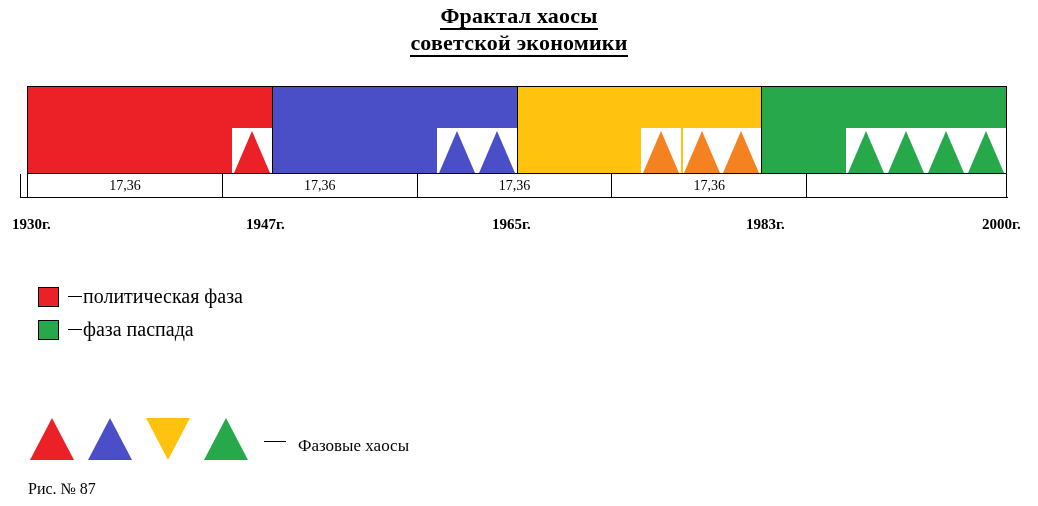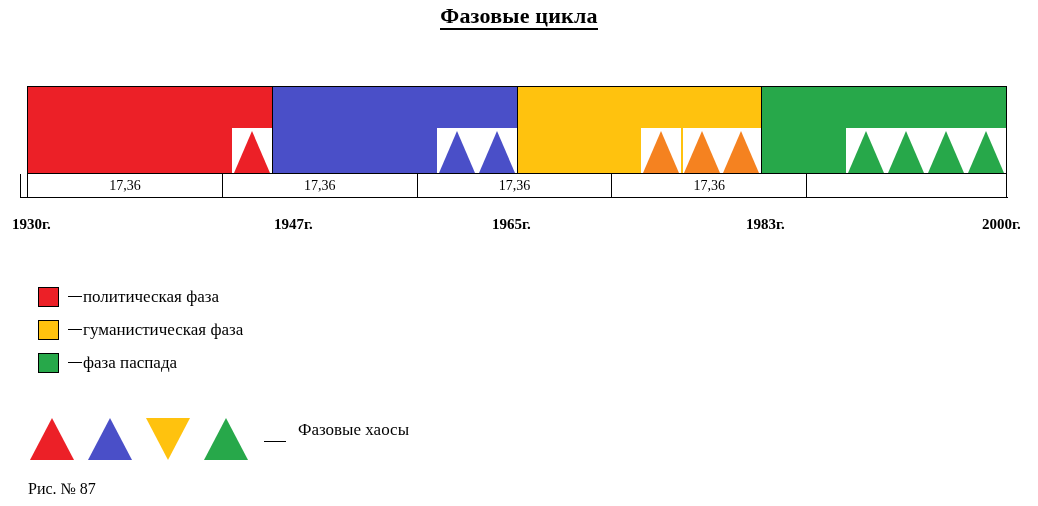--- a/index.html
+++ b/index.html
@@ -173,21 +173,21 @@
   }
   .legend-dash {
     display: inline-block;
     width: 14px;
     height: 0;
     border-top: 1.5px solid #000;
     margin-left: 9px;
     margin-right: 1px;
   }
   .legend-text {
-    font-size: 17px;
+    font-size: 20px;
     white-space: nowrap;
   }
 
   
   #chaos-legend {
     position: absolute;
     left: 30px;
     top: 414px;
     display: flex;
     align-items: flex-end;
@@ -212,36 +212,37 @@
   #chaos-dash {
     display: inline-block;
     width: 22px;
     height: 0;
     border-top: 1.5px solid #000;
     margin: 0 12px 18px 2px;
   }
   #chaos-label {
     font-size: 17px;
     white-space: nowrap;
-    margin-bottom: 20px;
+    margin-bottom: 4px;
   }
 
   
   #caption {
     position: absolute;
     left: 28px;
     top: 480px;
     font-size: 16px;
   }
 </style>
 </head>
 <body>
 
 <div id="title-block">
-  <div class="title-line"><span>Фазовые цикла</span></div>
+  <div class="title-line"><span>Фрактал хаосы</span></div>
+  <div class="title-line"><span>советской экономики</span></div>
 </div>
 
 <div id="chart">
   <div id="bar-strip">
       <div class="segment" style="background: rgb(236, 32, 39);">
         <div class="chaos-band">
           <div class="chaos-cell">
             <div class="tri" style="color: rgb(236, 32, 39);"></div>
           </div>
         </div>
@@ -292,36 +293,31 @@
       <div class="value-cell">17,36</div>
       <div class="value-cell">17,36</div>
     </div>
   <div id="axis-line"></div>
   <div class="axis-end" style="left:0px;"></div>
   <div class="axis-end" style="left:986px;"></div>
 </div>
 
 <div id="years">
     <div class="year-label" style="left: 12px;">1930г.</div>
-    <div class="year-label" style="left: 246px; margin-left: 28px;">1947г.</div>
+    <div class="year-label" style="left: 246px;">1947г.</div>
     <div class="year-label" style="left: 492px;">1965г.</div>
     <div class="year-label" style="left: 746px;">1983г.</div>
     <div class="year-label" style="left: 982px;">2000г.</div>
   </div>
 
 <div id="legend">
     <div class="legend-row">
       <span class="legend-swatch" style="background: rgb(236, 32, 39);"></span>
       <span class="legend-dash"></span>
       <span class="legend-text">политическая фаза</span>
-    </div>
-    <div class="legend-row">
-      <span class="legend-swatch" style="background: rgb(255, 194, 14);"></span>
-      <span class="legend-dash"></span>
-      <span class="legend-text">гуманистическая фаза</span>
     </div>
     <div class="legend-row">
       <span class="legend-swatch" style="background: rgb(39, 168, 74);"></span>
       <span class="legend-dash"></span>
       <span class="legend-text">фаза паспада</span>
     </div>
   </div>
 
 <div id="chaos-legend">
     <div class="chaos-legend-tri up" style="color: rgb(236, 32, 39);"></div>

